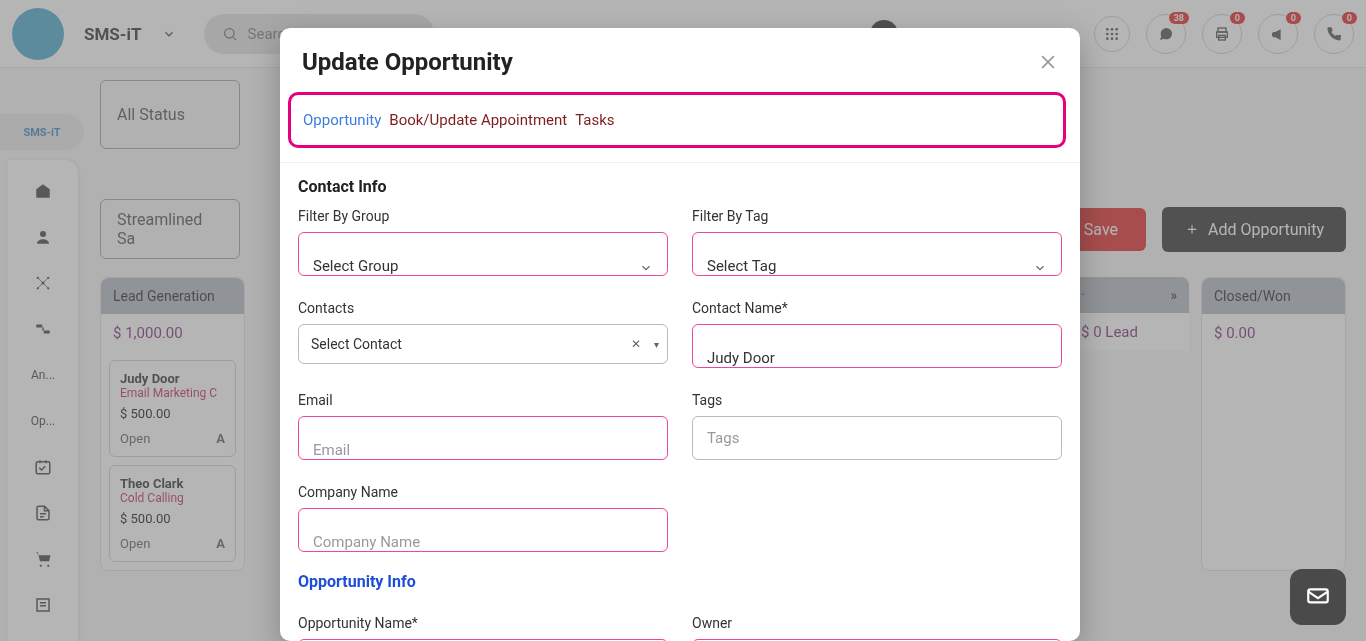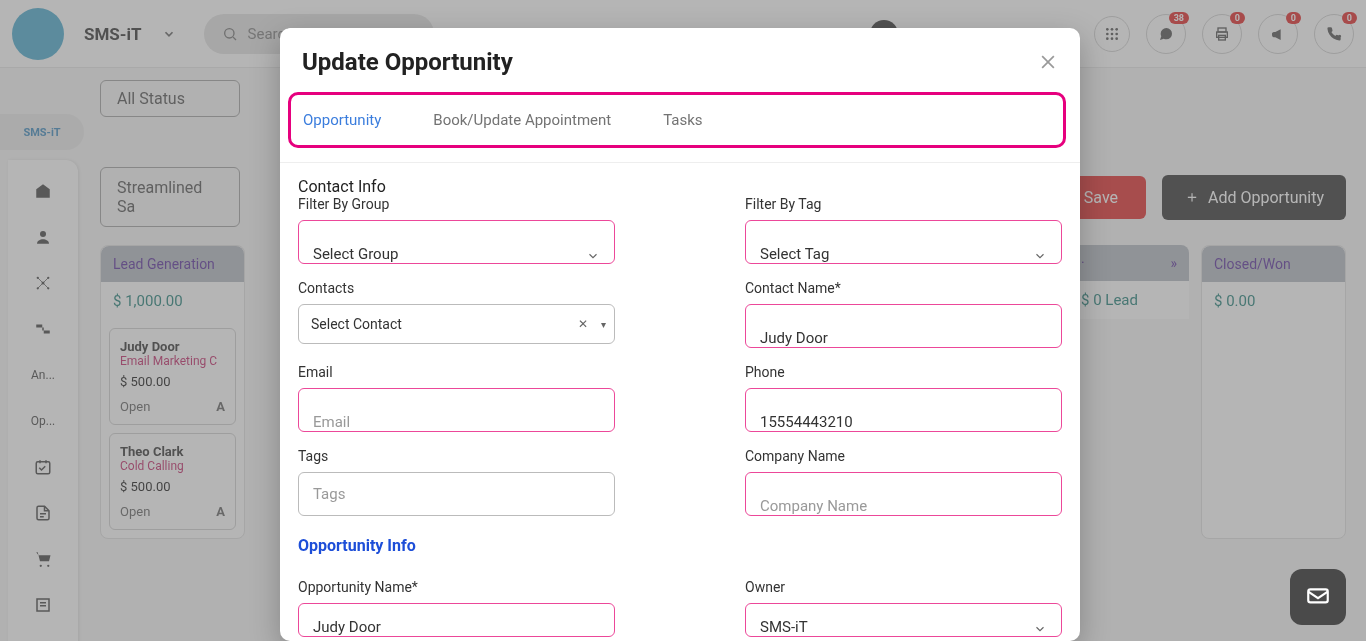--- a/index.html
+++ b/index.html
@@ -21,58 +21,58 @@
     
     .sidebar-logo-tab { position: absolute; top: 114px; left: 0; width: 84px; height: 36px; background: #e9e9e9; border-radius: 0 18px 18px 0; display: flex; align-items: center; justify-content: center; z-index: 1;}
     .sidebar-logo-tab span { font-size: 11px; font-weight: 700; color: #2b7fb8; }
     .sidebar { position: absolute; top: 160px; left: 8px; width: 70px; background: #fff; border-radius: 0 12px 0 0; box-shadow: 1px 0 3px rgba(0,0,0,0.1); padding: 14px 0; display: flex; flex-direction: column; align-items: center; gap: 12px; z-index: 1;}
     .sidebar-item { width: 56px; height: 34px; display: flex; align-items: center; justify-content: center; color: #333; font-size: 18px; border-radius: 6px; }
     .sidebar-item.text { font-size: 12px; }
 
     
     .main-bg { position: absolute; top: 80px; left: 100px; right: 20px; z-index: 1; }
     .status-bar { display: flex; gap: 12px; margin-bottom: 50px; }
-    .status-chip { border: 1px solid #999; border-radius: 6px; padding: 8px 16px; font-size: 16px; color: #444; width: 140px; }
+    .status-chip { border: 1px solid #999; border-radius: 6px; padding: 24px 16px; font-size: 16px; color: #444; width: 140px; }
     .pipeline-header { display: flex; align-items: center; gap: 16px; margin-bottom: 18px; }
     .pipeline-select { border: 1px solid #999; border-radius: 6px; padding: 10px 16px; font-size: 16px; color: #444; width: 140px;}
     .pipeline-spacer { flex: 1; }
     .btn-save { background: #e01a1a; color: #fff; border: none; border-radius: 6px; padding: 12px 28px; font-size: 16px; }
     .btn-add-opp { background: #222; color: #fff; border: none; border-radius: 6px; padding: 12px 22px; font-size: 16px; display: flex; align-items: center; gap: 8px;}
     .kanban { display: flex; gap: 12px; }
     .kanban-col { width: 145px; background: #fff; border: 1px solid #ddd; border-radius: 8px; }
-    .kanban-col-header { background: #aeb4bc; color: #4c1d95; padding: 10px 12px; font-size: 14px; border-radius: 8px 8px 0 0; display:flex; justify-content: space-between; align-items: flex-end;}
-    .kanban-col-sub { padding: 10px 12px; font-size: 15px; color: #0f766e; background:#fff; }
+    .kanban-col-header { background: #aeb4bc; color: #0f172a; padding: 10px 12px; font-size: 14px; border-radius: 8px 8px 0 0; display:flex; justify-content: space-between; align-items: flex-end;}
+    .kanban-col-sub { padding: 10px 12px; font-size: 15px; color: #701a75; background:#fff; }
     .kanban-card { margin: 8px; border: 1px solid #ccc; border-radius: 6px; padding: 10px; font-size: 13px;}
     .kanban-card .name { font-weight: 700; color: #222; }
     .kanban-card .src { color: #be185d; font-size: 12px; margin-bottom: 6px;}
     .kanban-card .amt { font-weight: 400; margin-bottom: 10px;}
     .kanban-card .footer { display: flex; justify-content: space-between; color: #555;}
     .kanban-spacer-col { flex:1; }
     .kanban-lead-col { width: 120px; }
 
     
     .overlay { position: absolute; inset: 0; background: rgba(120,120,120,0.55); z-index: 2; }
 
     
     .modal { position: absolute; top: 28px; left: 280px; width: 800px; height: 613px; background: #fff; border-radius: 10px; box-shadow: 0 10px 30px rgba(0,0,0,0.25); z-index: 3; display: flex; flex-direction: column; overflow: hidden;}
     .modal-header { padding: 20px 22px 16px; display: flex; align-items: center; justify-content: space-between; }
     .modal-title { font-size: 24px; font-weight: 700; color: #222; }
     .modal-close { color: #999; font-size: 20px; cursor: pointer; }
 
     .modal-tabs-wrap { padding: 0 14px 0 8px; }
-    .modal-tabs { border: 3px solid #e6007e; border-radius: 10px; display: flex; align-items: center; height: 56px; padding: 0 8px; gap: 44px;}
-    .modal-tab { font-size: 15px; color: #737373; padding: 6px 4px;}
+    .modal-tabs { border: 3px solid #e6007e; border-radius: 10px; display: flex; align-items: center; height: 56px; padding: 0 8px; }
+    .modal-tab { font-size: 15px; color: #7f1d1d; padding: 6px 4px;}
     .modal-tab.active { color: #3b7ddd; }
 
     .modal-divider { height: 1px; background: #eee; margin: 14px 0 0 0; }
 
     .modal-body { padding: 14px 18px 0 18px; overflow: hidden; }
-    .section-title { font-size: 16px; font-weight: 400; color: #222; }
-
-    .field-grid { display: grid; grid-template-columns: 1fr 1fr; column-gap: 130px; row-gap: 16px; }
+    .section-title { font-size: 16px; font-weight: 700; color: #222; margin-bottom: 12px; }
+
+    .field-grid { display: grid; grid-template-columns: 1fr 1fr; column-gap: 130px; row-gap: 16px; gap: 24px; }
     .field { display: flex; flex-direction: column; gap: 8px; }
     .field-label { font-size: 14px; color: #333; }
     .select-box, .input-box { border: 1px solid #ec4899; border-radius: 6px; height: 44px; display: flex; align-items: flex-end; padding: 0 14px; font-size: 15px; color: #333; justify-content: space-between;}
     .input-box input { border: none; outline: none; width: 100%; font-size: 15px; color: #333; background: transparent;}
     .input-box input::placeholder { color: #999; }
     .select-box .placeholder { color: #333; }
     .select-box .chev { color: #666; }
 
     .contacts-select { position: relative; border: 1px solid #bbb; border-radius: 6px; height: 40px; display: flex; align-items: center; padding: 0 28px 0 12px; font-size: 14px; color: #888;}
     .contacts-select .ctext { color: #333;}
@@ -339,26 +339,20 @@
           <input type="text" value="Judy Door" style="">
         </div>
       </div>
 
       <div class="field">
         <div class="field-label">Email</div>
         <div class="input-box">
           <input type="text" placeholder="Email" style="">
         </div>
       </div>
-      <div class="field">
-        <div class="field-label">Phone</div>
-        <div class="input-box">
-          <input type="text" value="15554443210" style="">
-        </div>
-      </div>
 
       <div class="field">
         <div class="field-label">Tags</div>
         <div class="tags-box">
           <span>Tags</span>
         </div>
       </div>
       <div class="field">
         <div class="field-label">Company Name</div>
         <div class="input-box">

